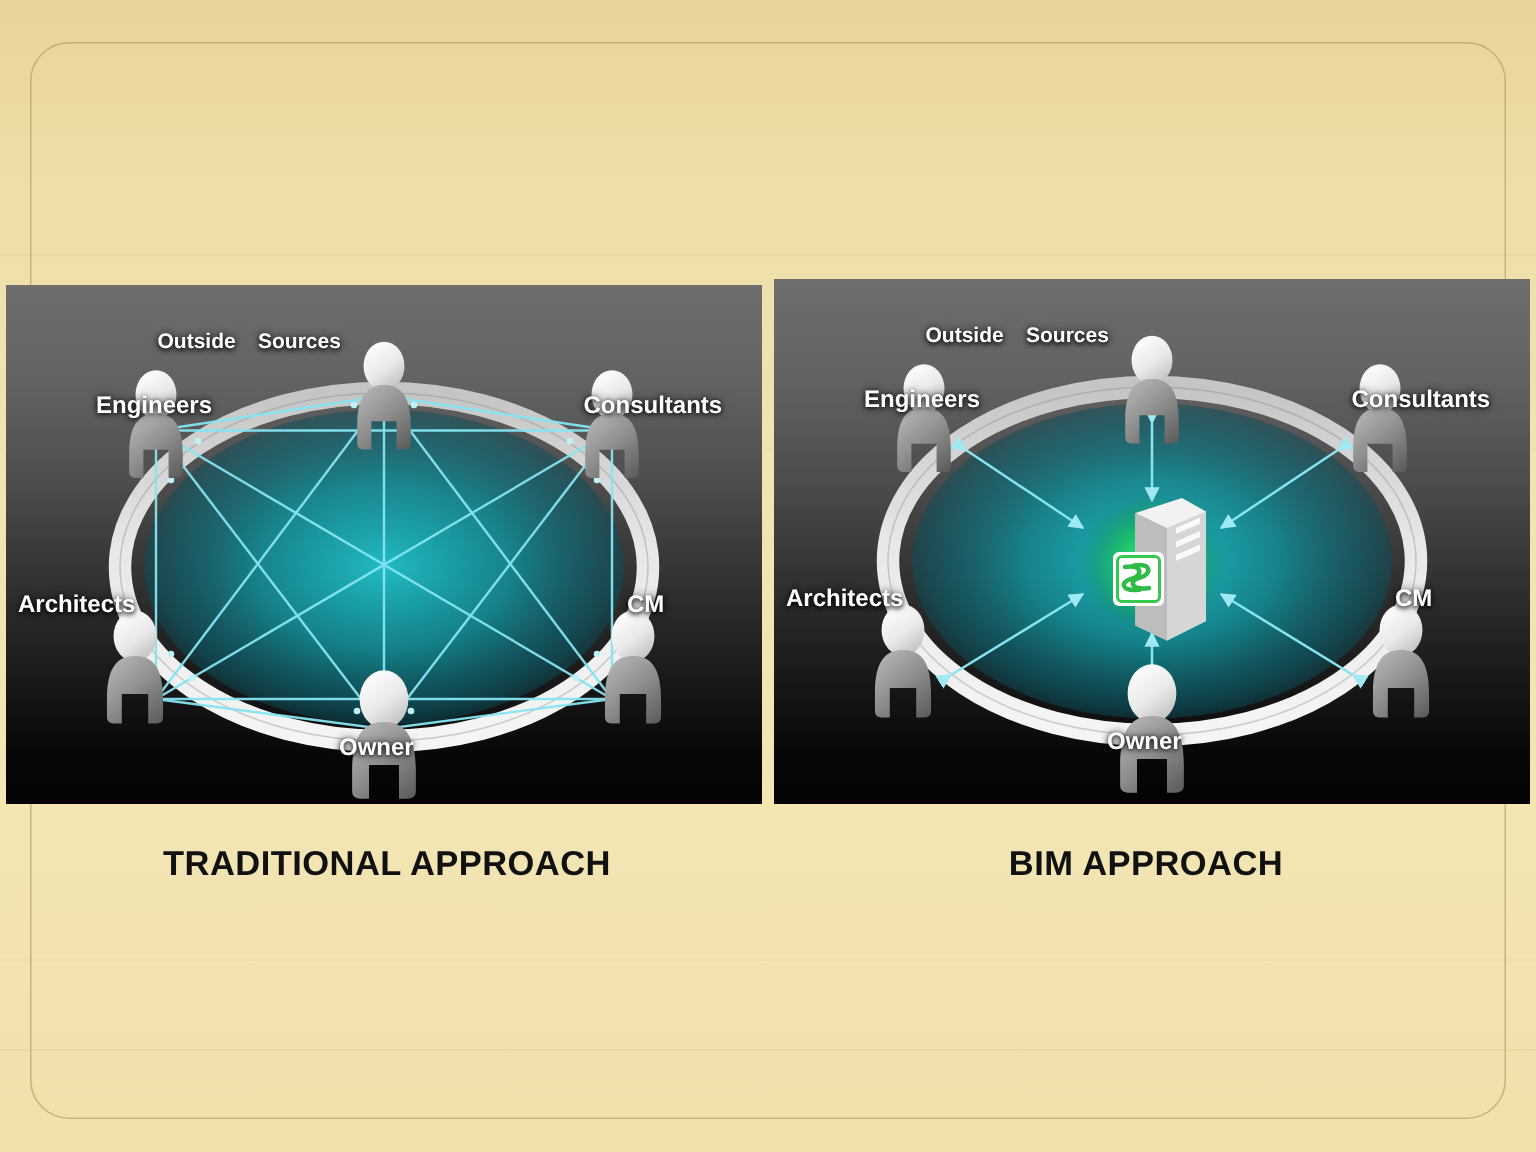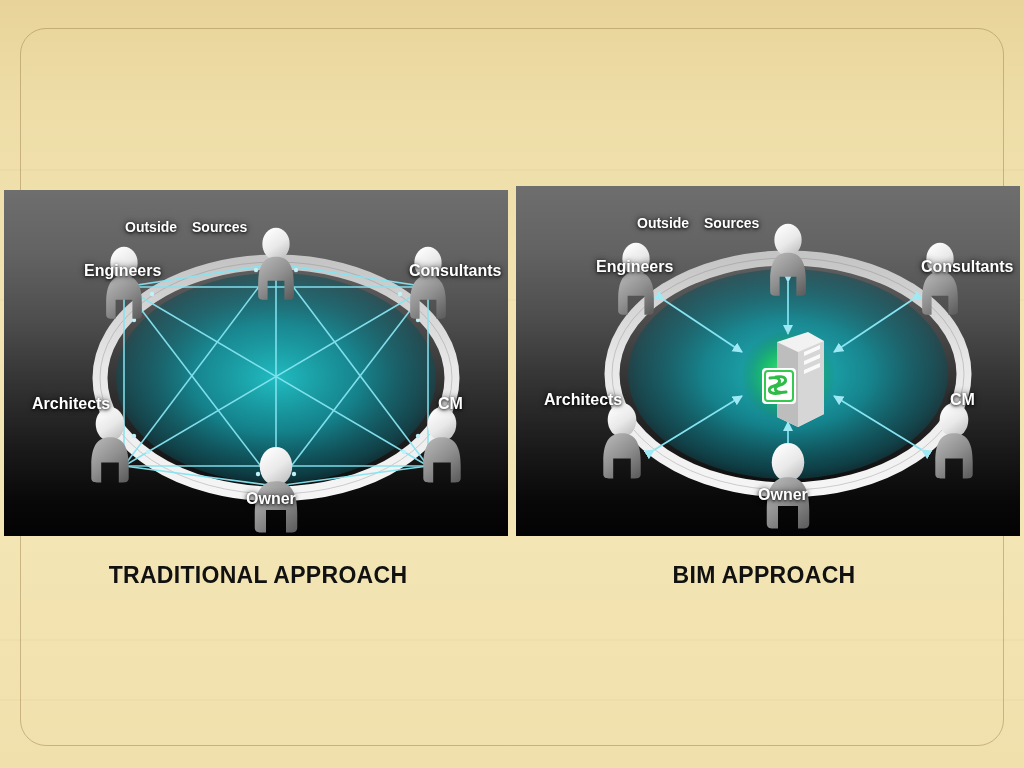--- a/index.html
+++ b/index.html
@@ -33,21 +33,21 @@
     font-family:"Liberation Sans", sans-serif;
   }
   
   .panels{position:absolute;left:4px;top:186px;width:1016px;height:352px;}
   .panel{
     position:absolute;top:0;height:350px;overflow:hidden;
     background:linear-gradient(180deg,#6e6e6e 0%,#636363 18%,#4d4d4d 38%,#333333 56%,#1b1b1b 74%,#080808 90%,#030303 100%);
   }
   .panel.left{left:0;width:504px;top:4px;height:346px;}
   .panel.right{left:512px;width:504px;top:0;height:350px;}
-  .panel .stage{position:absolute;left:0;top:0;width:504px;height:350px;margin-left:20px;}
+  .panel .stage{position:absolute;left:0;top:0;width:504px;height:350px;}
   .panel svg{position:absolute;left:0;top:0;}
   .plabel{
     position:absolute;color:#ffffff;font-weight:700;
     font-family:"Liberation Sans", sans-serif;
     text-shadow:0 1px 3px rgba(0,0,0,.85),0 0 6px rgba(0,0,0,.7);
     white-space:nowrap;
   }
   .plabel.big{font-size:16px;}
   .plabel.small{font-size:14px;}
   

